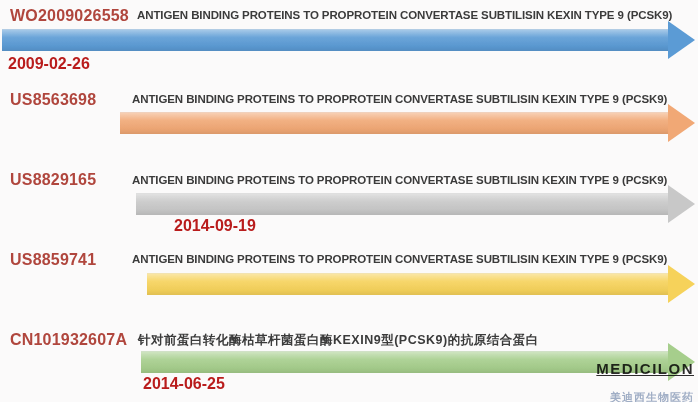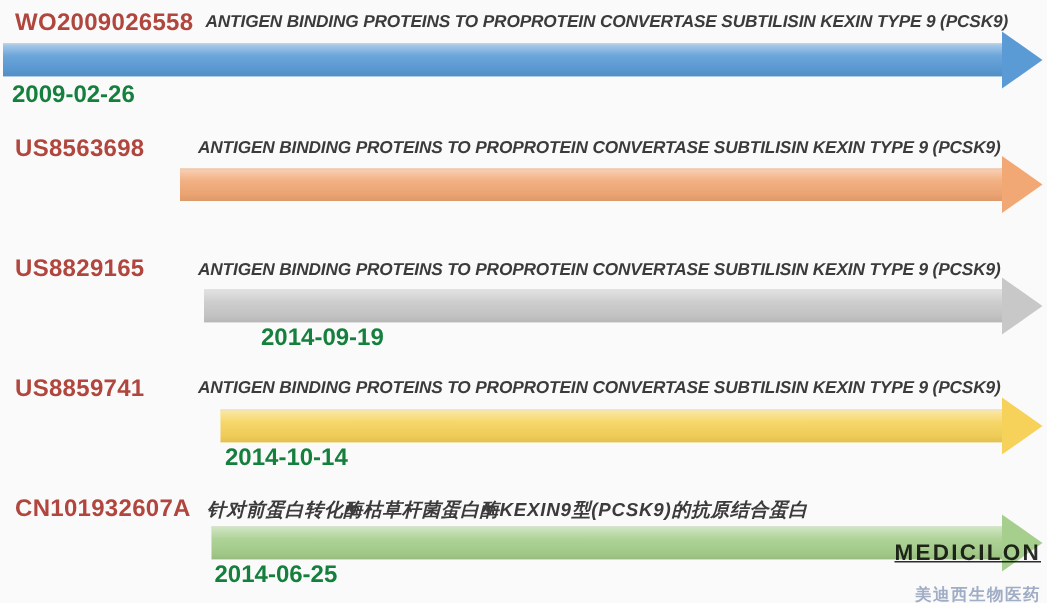--- a/index.html
+++ b/index.html
@@ -19,33 +19,32 @@
   .patent-id {
     font-size: 16px;
     font-weight: 600;
     letter-spacing: 0.2px;
     color: #b0463d;
     white-space: nowrap;
   }
   .row-title {
     font-size: 11.5px;
     font-weight: bold;
-    font-style: italic;
     letter-spacing: -0.1px;
     color: #3b3b3b;
     white-space: nowrap;
   }
   .row-title.cjk {
     font-size: 12.5px;
     letter-spacing: 0.5px;
   }
   .row-date {
     font-size: 16px;
     font-weight: 600;
-    color: #15803d;
+    color: #b91c1c;
     white-space: nowrap;
   }
 
   .arrow {
     display: flex;
     align-items: center;
     height: 40px;
   }
   .arrow .shaft {
     flex: 1;
@@ -143,21 +142,20 @@
     <div class="head" style="border-left-color: rgb(200, 200, 200);"></div>
   </div>
   <div class="abs row-date r3-date">2014-09-19</div>
 
   <div class="abs patent-id r4-id">US8859741</div>
   <div class="abs row-title r4-title">ANTIGEN BINDING PROTEINS TO PROPROTEIN CONVERTASE SUBTILISIN KEXIN TYPE 9 (PCSK9)</div>
   <div class="abs arrow r4-arrow">
     <div class="shaft" style="background-color: rgb(246, 210, 90);"></div>
     <div class="head" style="border-left-color: rgb(246, 210, 90);"></div>
   </div>
-  <div class="abs row-date r4-date">2014-10-14</div>
 
   <div class="abs patent-id r5-id">CN101932607A</div>
   <div class="abs row-title cjk r5-title">针对前蛋白转化酶枯草杆菌蛋白酶KEXIN9型(PCSK9)的抗原结合蛋白</div>
   <div class="abs arrow r5-arrow">
     <div class="shaft" style="background-color: rgb(166, 206, 140);"></div>
     <div class="head" style="border-left-color: rgb(166, 206, 140);"></div>
   </div>
   <div class="abs row-date r5-date">2014-06-25</div>
 
   <div class="abs watermark">

